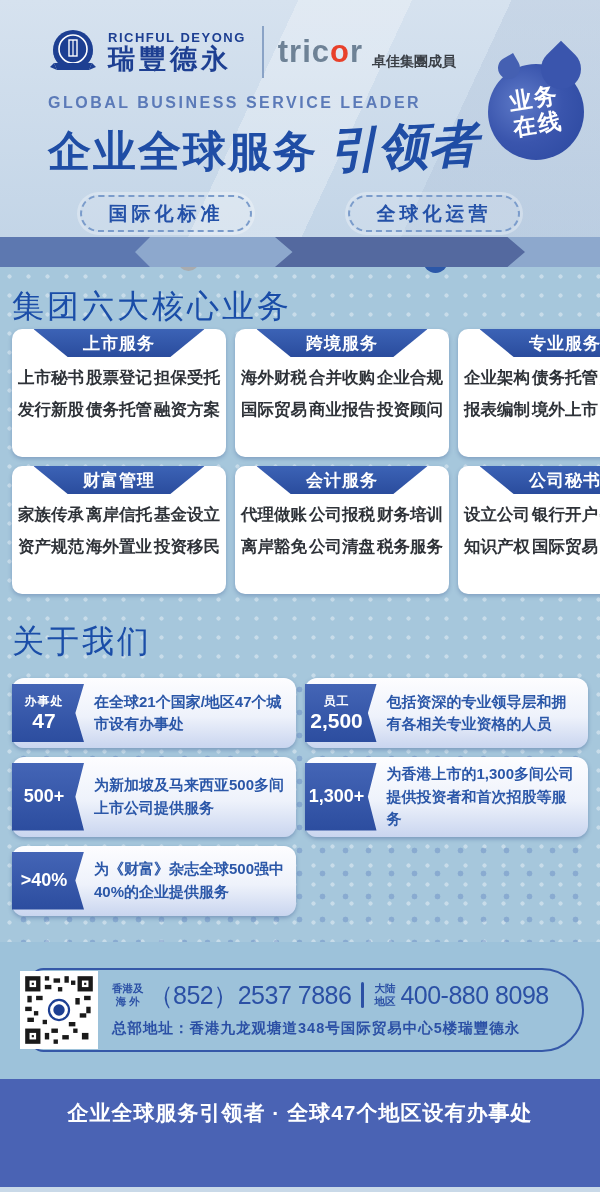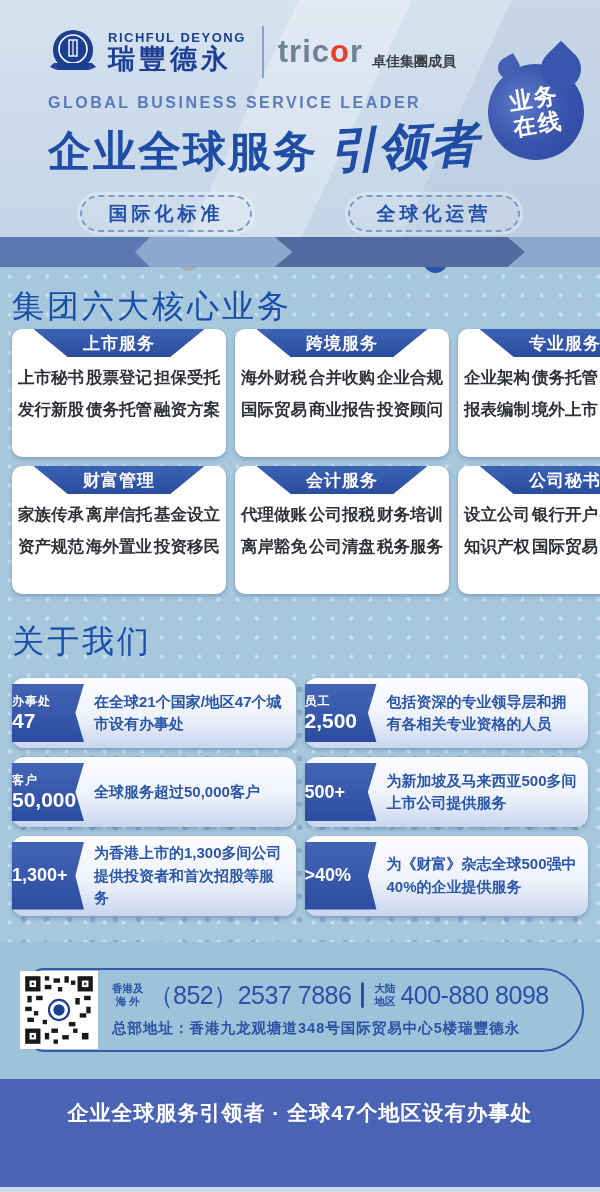--- a/index.html
+++ b/index.html
@@ -73,21 +73,21 @@
 
   .about-title{ margin-top:26px; }
   .stats{ display:grid; grid-template-columns:1fr 1fr; gap:9px; margin-top:14px; padding-bottom:26px;
     background-image:radial-gradient(rgba(70,105,180,.30) 2.6px, rgba(70,105,180,0) 3.2px);
     background-size:23px 23px; }
   .stat{ display:flex; align-items:center; background:linear-gradient(180deg,#fdfdff 0%,#eef2fb 55%,#c9d5ef 100%);
     border-radius:12px; box-shadow:0 2px 4px rgba(40,70,130,.35); min-height:70px; padding:6px 8px 6px 0; }
   .flag{ flex:none; align-self:stretch; width:72px; margin-right:10px;
     background:linear-gradient(180deg,#4465b6,#2c4d9f);
     clip-path:polygon(0 0,100% 0,88% 50%,100% 100%,0 100%);
-    color:#fff; display:flex; flex-direction:column; justify-content:center; padding-right:8px; }
+    color:#fff; display:flex; flex-direction:column; align-items:center; justify-content:center; padding-right:8px; }
   .flag-label{ font-size:12px; font-weight:700; letter-spacing:1px; }
   .flag-value{ font-size:21px; font-weight:900; line-height:1.05; }
   .stat.vo .flag-value{ font-size:18px; }
   .stat-text{ font-size:15px; font-weight:700; color:#2b57a8; line-height:1.5; padding-right:2px; }
 
   
   .contact{ position:relative; background:#9dc2da; height:137px; padding:26px 16px 0 30px; }
   .contact-box{ margin-left:0; border:2px solid #3558a8; border-radius:14px 44px 44px 14px;
     padding:9px 10px 9px 80px; min-height:84px; }
   .qr{ position:absolute; left:20px; top:29px; width:78px; height:78px; background:#fff; padding:3px; z-index:2; }
@@ -239,27 +239,20 @@
           <span class="flag-value">47</span>
         </div>
         <div class="stat-text">在全球21个国家/地区47个城市设有办事处</div>
       </div>
       <div class="stat">
         <div class="flag">
           <span class="flag-label">员工</span>
           <span class="flag-value">2,500</span>
         </div>
         <div class="stat-text">包括资深的专业领导层和拥有各相关专业资格的人员</div>
-      </div>
-      <div class="stat">
-        <div class="flag">
-          <span class="flag-label">客户</span>
-          <span class="flag-value">50,000</span>
-        </div>
-        <div class="stat-text">全球服务超过50,000客户</div>
       </div>
       <div class="stat vo">
         <div class="flag">
           <span class="flag-value">500+</span>
         </div>
         <div class="stat-text">为新加坡及马来西亚500多间上市公司提供服务</div>
       </div>
       <div class="stat vo">
         <div class="flag">
           <span class="flag-value">1,300+</span>

